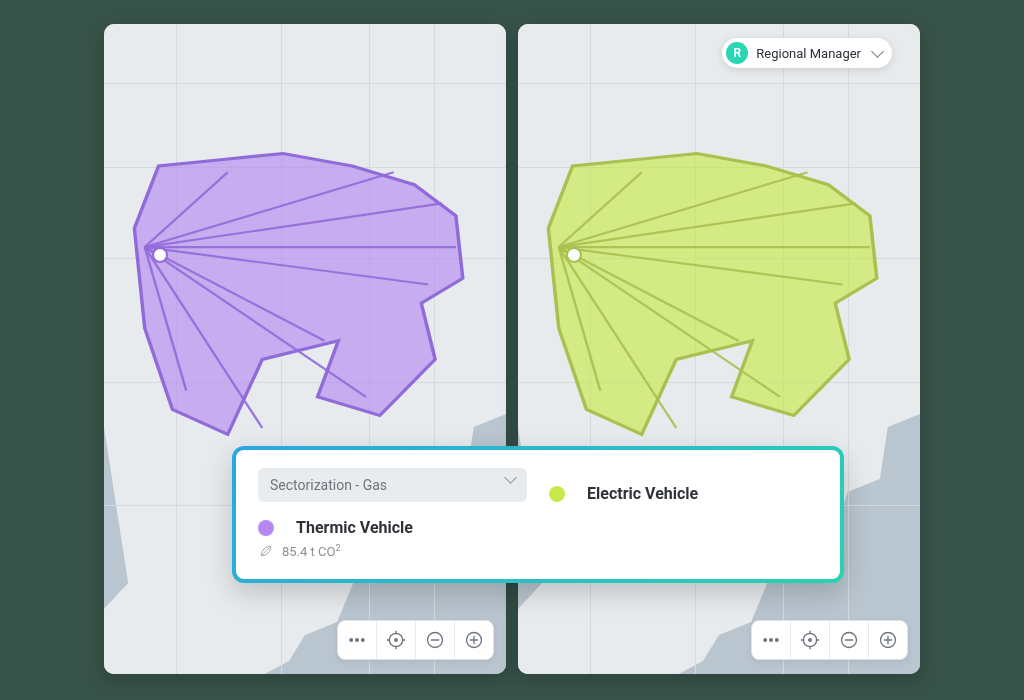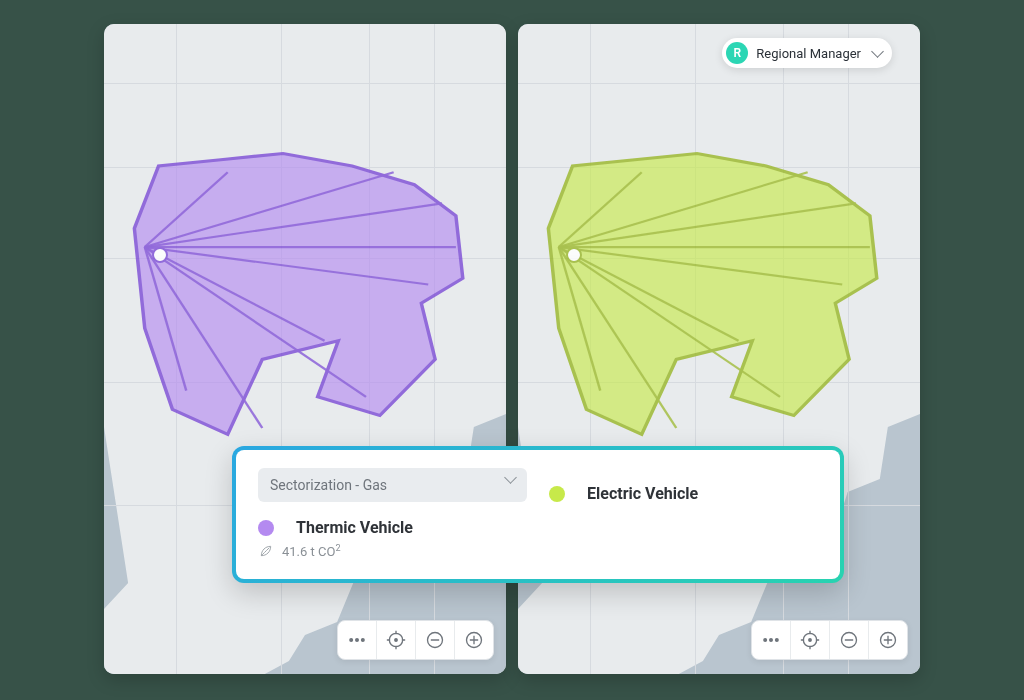--- a/index.html
+++ b/index.html
@@ -197,21 +197,21 @@
         <div class="veh">
           <span class="dot purple"></span>
           <span>Thermic Vehicle</span>
         </div>
         <div class="metric">
           <svg viewBox="0 0 24 24">
               <path d="M5 19c0-8 6-14 14-14 0 8-6 14-14 14z"></path>
               <path d="M5 19c3-3 6-6 12-12"></path>
             </svg>
           <span>
-            <span>41.6 t CO</span><sup>2</sup>
+            <span>85.4 t CO</span><sup>2</sup>
           </span>
         </div>
       </div>
       <div class="legend-col">
         <div class="veh">
           <span class="dot green"></span>
           <span>Electric Vehicle</span>
         </div>
       </div>
     </div>

